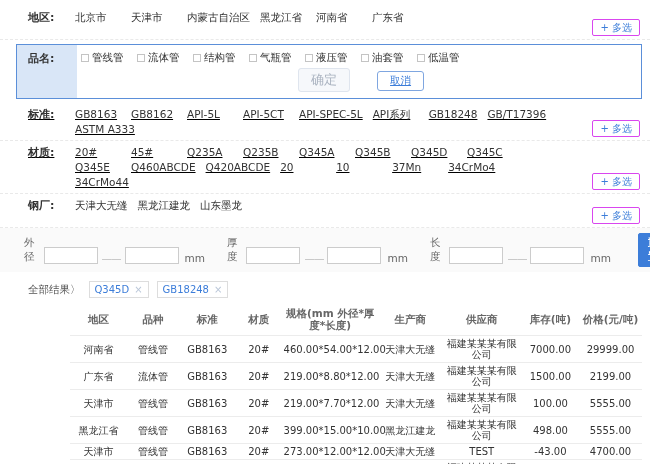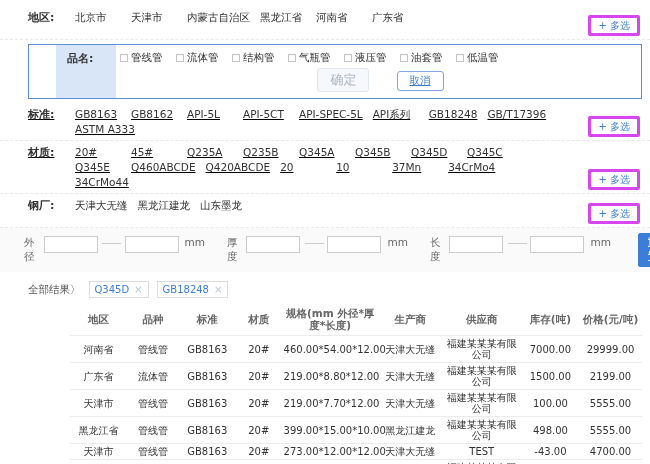--- a/index.html
+++ b/index.html
@@ -8,38 +8,38 @@
   body { padding-top:6px; }
 
   
   .frow { position:relative; display:flex; border-bottom:1px dashed #e9e9e9; }
   .frow.single { padding:4px 39px 13px 0; }
   .frow.multi  { padding:4px 64px 3px 0;text-decoration:underline; }
   .flabel { width:75px; flex-shrink:0; padding-left:28px; font-size:11px; font-weight:bold; color:#333; line-height:16px; }
   .fopts { flex:1; display:flex; flex-wrap:wrap; max-width:490px; }
   .fopt { min-width:46px; margin-right:10px; font-size:10.5px; color:#333; line-height:15px; cursor:pointer; white-space:nowrap; }
   .more-btn { position:absolute; right:10px; bottom:3px; font-size:10px; color:#3c7dd9;
-    border:3px solid #d946ef; background:#fff; padding:1px 7px; border-radius:2px; cursor:pointer; line-height:13px; }
-
-  
-  .pinming { margin:4px 8px 4px 28px; border:1px solid #5b8fd9; display:flex; background:#fff;padding-left:27px; }
+    border:1px solid #d946ef; background:#fff; padding:1px 7px; border-radius:2px; cursor:pointer; line-height:13px; }
+
+  
+  .pinming { margin:4px 8px 4px 16px; border:1px solid #5b8fd9; display:flex; background:#fff; }
   .plabel { width:60px; flex-shrink:0; background:#d9e6f7; font-size:11px; font-weight:bold; color:#333;
     padding:6px 0 0 11px; line-height:16px; }
   .pcontent { flex:1; padding:5px 0 4px 4px; }
   .cbx { display:inline-block; width:8px; height:8px; border:1px solid #c4c4c4; background:#fff;
     margin-right:3px; vertical-align:-1px; }
   .pbuttons { text-align:center; margin:3px 0 2px; }
   .btn-confirm { font-size:13px; color:#aab3c0; background:#f6f8fb; border:1px solid #dfe5ee;
     border-radius:3px; padding:2px 12px; margin-right:22px; }
   .btn-cancel { font-size:10.5px; color:#3c7dd9; background:#fff; border:1px solid #7fa6e0;
     border-radius:3px; padding:2px 12px; cursor:pointer;text-decoration:underline; }
 
   
   .rangerow { display:flex; align-items:center; background:#fafafa; padding:5px 8px 5px 24px; font-size:10.5px; color:#666; }
-  .rgroup { display:flex; align-items:flex-start; margin-right:22px; }
+  .rgroup { display:flex; align-items:flex-end; margin-right:22px; }
   .rgroup .rlabel { margin-right:5px; }
   .rinput { width:54px; height:17px; border:1px solid #ccc; background:#fff; margin:0 4px; }
   .rdash { color:#bbb; letter-spacing:-1px; }
   .runit { color:#666; margin-left:2px; }
   .rbtns { margin-left:auto; display:flex; }
   .btn-blue { font-size:10.5px; color:#fff; background:#3c7dd9; border:1px solid #3c7dd9;
     border-radius:2px; padding:2px 9px; margin-left:5px; cursor:pointer; font-weight:bold; }
 
   
   .result-head { display:flex; align-items:center; padding:9px 0 5px 28px; font-size:10.5px; color:#555; }

